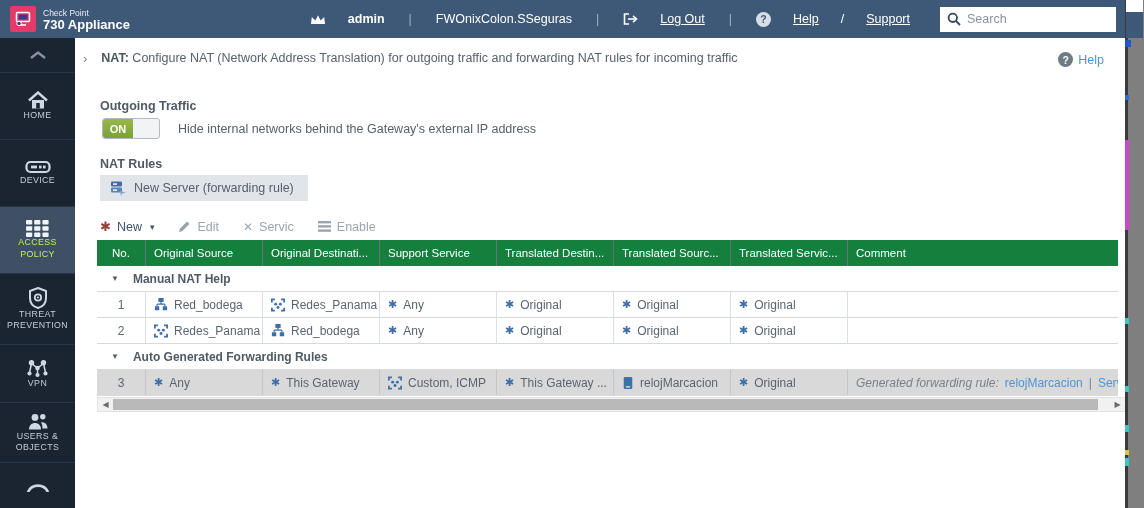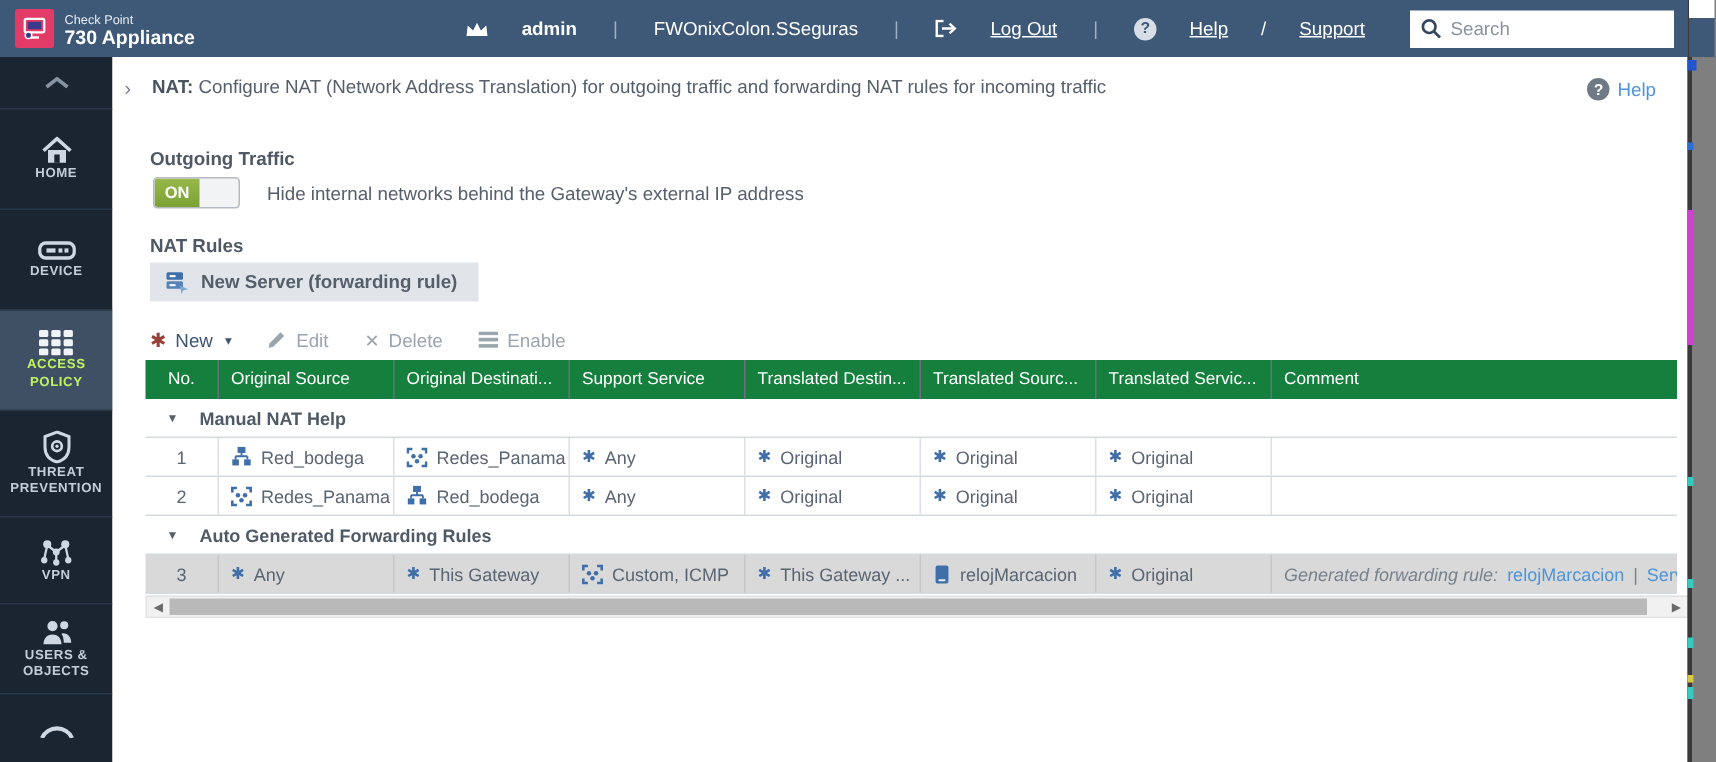--- a/index.html
+++ b/index.html
@@ -21,21 +21,21 @@
   .qcircle { display:inline-flex; width:15px; height:15px; border-radius:50%; background:#d7dee6; color:#3e5877;
              font-size:10.5px; font-weight:bold; align-items:center; justify-content:center; }
   .searchbox { margin-left:8px; width:176px; height:25px; background:#fff; display:flex; align-items:center; padding:0 7px; gap:6px; }
   .searchbox input { border:none; outline:none; flex:1; font-size:12.5px; color:#333; font-family:"Liberation Sans", sans-serif; width:100%; }
   .searchbox input::placeholder { color:#8a939e; }
 
   
   .sidebar { position:absolute; left:0; top:38px; width:75px; height:470px; background:#1a2531; display:flex; flex-direction:column; }
   .nav-item { display:flex; flex-direction:column; align-items:center; justify-content:center;
               border-bottom:1px solid #27384a; color:#c3cdd8; cursor:pointer; }
-  .nav-item .lbl { font-size:8.8px; letter-spacing:.4px; text-align:center; line-height:1.3; margin-top:0; width:66px;font-weight:bold; }
+  .nav-item .lbl { font-size:8.8px; letter-spacing:.4px; text-align:center; line-height:1.3; margin-top:0; width:66px; }
   .nav-item.active { background:#405064; color:#bef264; }
   .nav-collapse { height:35px; } .nav-home { height:67px; } .nav-device { height:67px; }
   .nav-access { height:67px; } .nav-threat { height:71px; } .nav-vpn { height:58px; }
   .nav-users { height:60px; } .nav-logs { height:45px; justify-content:flex-start; padding-top:14px; border-bottom:none; }
 
   
   .content { position:absolute; left:75px; top:38px; width:1051px; height:470px; background:#fff; font-size:12.5px; color:#555f6b; }
   .desc-row { position:absolute; top:13px; left:6px; right:90px; display:flex; align-items:flex-start; }
   .chev { color:#7a828c; font-size:13px; margin:0 14px 0 2px; }
   .desc-text b { color:#4a5560; }
@@ -46,21 +46,21 @@
   .h-sec { position:absolute; left:25px; font-size:12.5px; font-weight:bold; color:#4f5966; }
   .h-outgoing { top:61px; }
   .toggle-row { position:absolute; top:80px; left:27px; display:flex; align-items:center; }
   .toggle { width:58px; height:21px; border:1px solid #b4bac1; border-radius:3px; background:#f2f3f5; display:flex; cursor:pointer; overflow:hidden; }
   .toggle .on { width:30px; height:100%; background:linear-gradient(#97b84a,#7ba233); color:#fff; font-size:11px; font-weight:bold;
                 display:flex; align-items:center; justify-content:center; border-radius:2px 0 0 2px; }
   .toggle-row .tlabel { margin-left:18px; }
   .h-natrules { top:119px; }
   .new-server { position:absolute; top:137px; left:25px; height:26px; background:#e1e5e9; border:none;
                 display:flex; align-items:center; gap:8px; padding:0 14px 0 10px; font-size:12.5px; color:#555f6b;
-                font-family:"Liberation Sans", sans-serif; cursor:pointer;font-weight:bold; }
+                font-family:"Liberation Sans", sans-serif; cursor:pointer; }
   .toolbar { position:absolute; top:181px; left:25px; display:flex; align-items:center; gap:24px; font-size:12.5px; }
   .tbtn { display:flex; align-items:center; gap:6px; cursor:pointer; }
   .tbtn.enabled { color:#3d5470; }
   .tbtn.disabled { color:#9aa5b0; }
   .ast-new { color:#96403a; font-size:13px; }
   .x-del { font-size:12px; color:#9aa5b0; }
   .caret { font-size:9px; color:#3d5470; margin-left:2px; }
 
   
   .nat-table { position:absolute; top:202px; left:22px; width:1021px; }
@@ -289,21 +289,21 @@
       <span class="tbtn disabled">
         <span class="cicon">
           <svg width="13" height="13" viewBox="0 0 13 13">
               <path d="M1 12 L1.8 8.8 L9 1.5 L11.5 4 L4.2 11.2 Z" fill="#9aa5b0"></path>
             </svg>
         </span>
         <span>Edit</span>
       </span>
       <span class="tbtn disabled">
         <span class="x-del">✕</span>
-        <span>Delete</span>
+        <span>Servic</span>
       </span>
       <span class="tbtn disabled">
         <span class="cicon">
           <svg width="13" height="11" viewBox="0 0 13 11">
               <rect y="0" width="13" height="2.4" fill="#9aa5b0"></rect>
               <rect y="4.2" width="13" height="2.4" fill="#9aa5b0"></rect>
               <rect y="8.4" width="13" height="2.4" fill="#9aa5b0"></rect>
             </svg>
         </span>
         <span>Enable</span>

